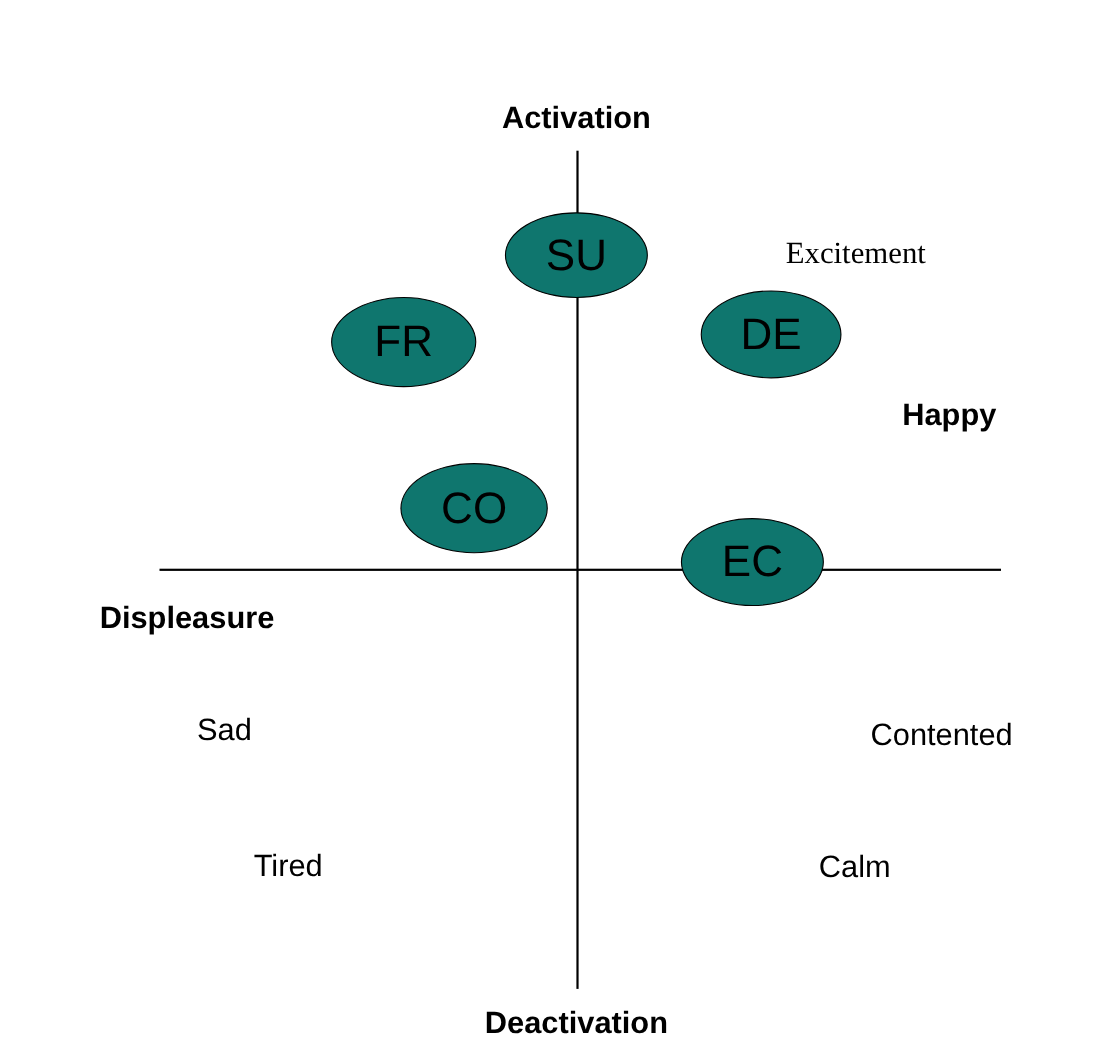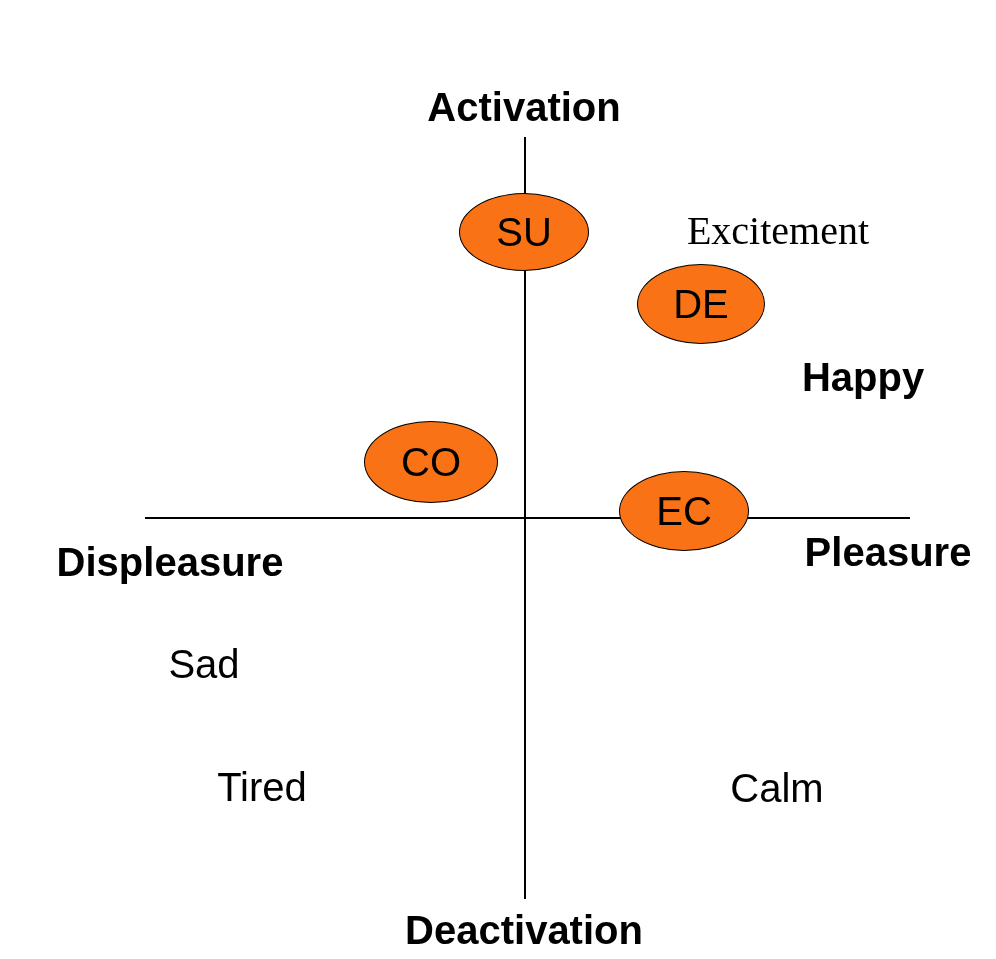--- a/index.html
+++ b/index.html
@@ -28,31 +28,31 @@
   }
   #h-axis {
     left: 145px;
     top: 517px;
     width: 765px;
     height: 2px;
   }
   .label {
     position: absolute;
     transform: translate(-50%, -50%);
-    font-size: 40px;
+    font-size: 28px;
     line-height: 1;
     white-space: nowrap;
   }
   .axis-label {
     font-weight: bold;
   }
   .node {
     position: absolute;
     transform: translate(-50%, -50%);
-    background: #f97316;
+    background: #0f766e;
     border: 1.5px solid #000000;
     border-radius: 50%;
     display: flex;
     align-items: center;
     justify-content: center;
     font-size: 40px;
     line-height: 1;
   }
   
   #lbl-activation   { left: 524px; top: 107px; }
@@ -80,34 +80,37 @@
 <body>
 
 <div class="diagram">
 
   <div class="axis-line" id="v-axis"></div>
   <div class="axis-line" id="h-axis"></div>
 
   <div class="node" id="node-su">
     <span>SU</span>
   </div>
+  <div class="node" id="node-fr">
+    <span>FR</span>
+  </div>
   <div class="node" id="node-de">
     <span>DE</span>
   </div>
   <div class="node" id="node-co">
     <span>CO</span>
   </div>
   <div class="node" id="node-ec">
     <span>EC</span>
   </div>
 
   <div class="label axis-label" id="lbl-activation">Activation</div>
   <div class="label axis-label" id="lbl-deactivation">Deactivation</div>
   <div class="label axis-label" id="lbl-displeasure">Displeasure</div>
-  <div class="label axis-label" id="lbl-pleasure">Pleasure</div>
 
   <div class="label" id="lbl-excitement">Excitement</div>
   <div class="label" id="lbl-happy">Happy</div>
   <div class="label" id="lbl-sad">Sad</div>
+  <div class="label" id="lbl-contented">Contented</div>
   <div class="label" id="lbl-tired">Tired</div>
   <div class="label" id="lbl-calm">Calm</div>
 
 </div>
 
 </body></html>

